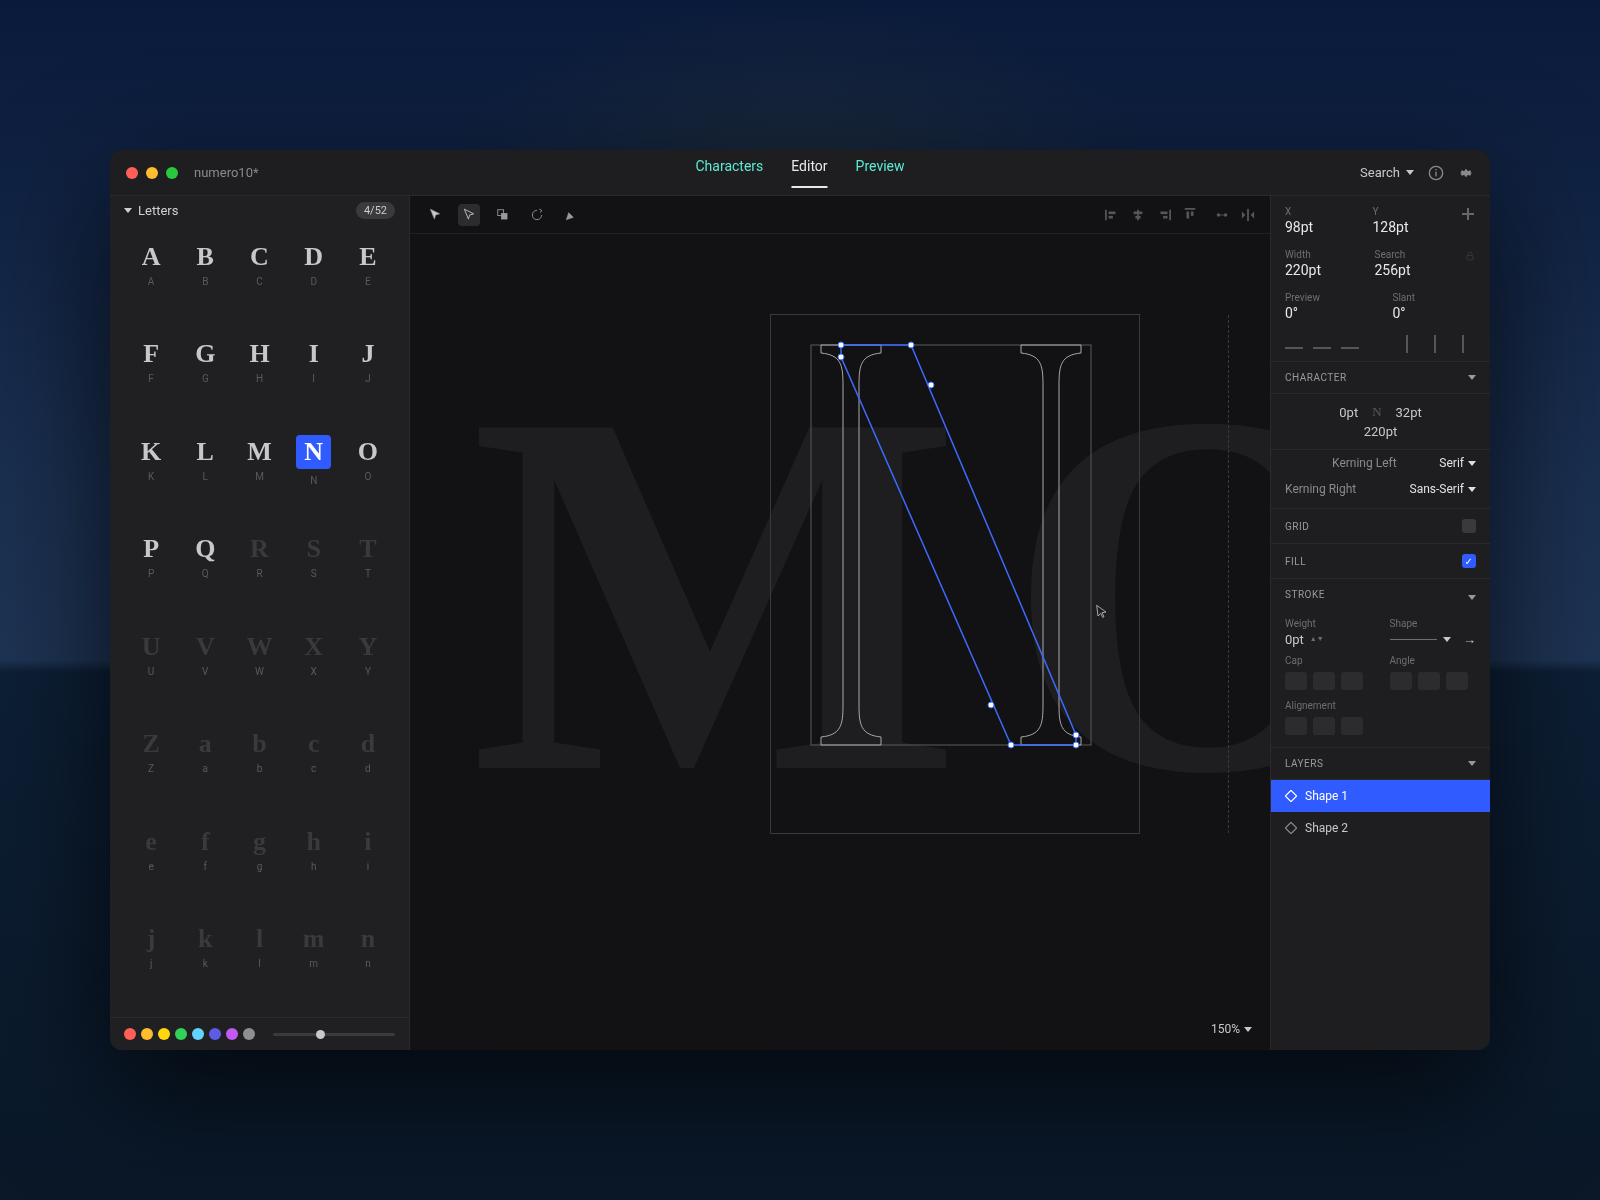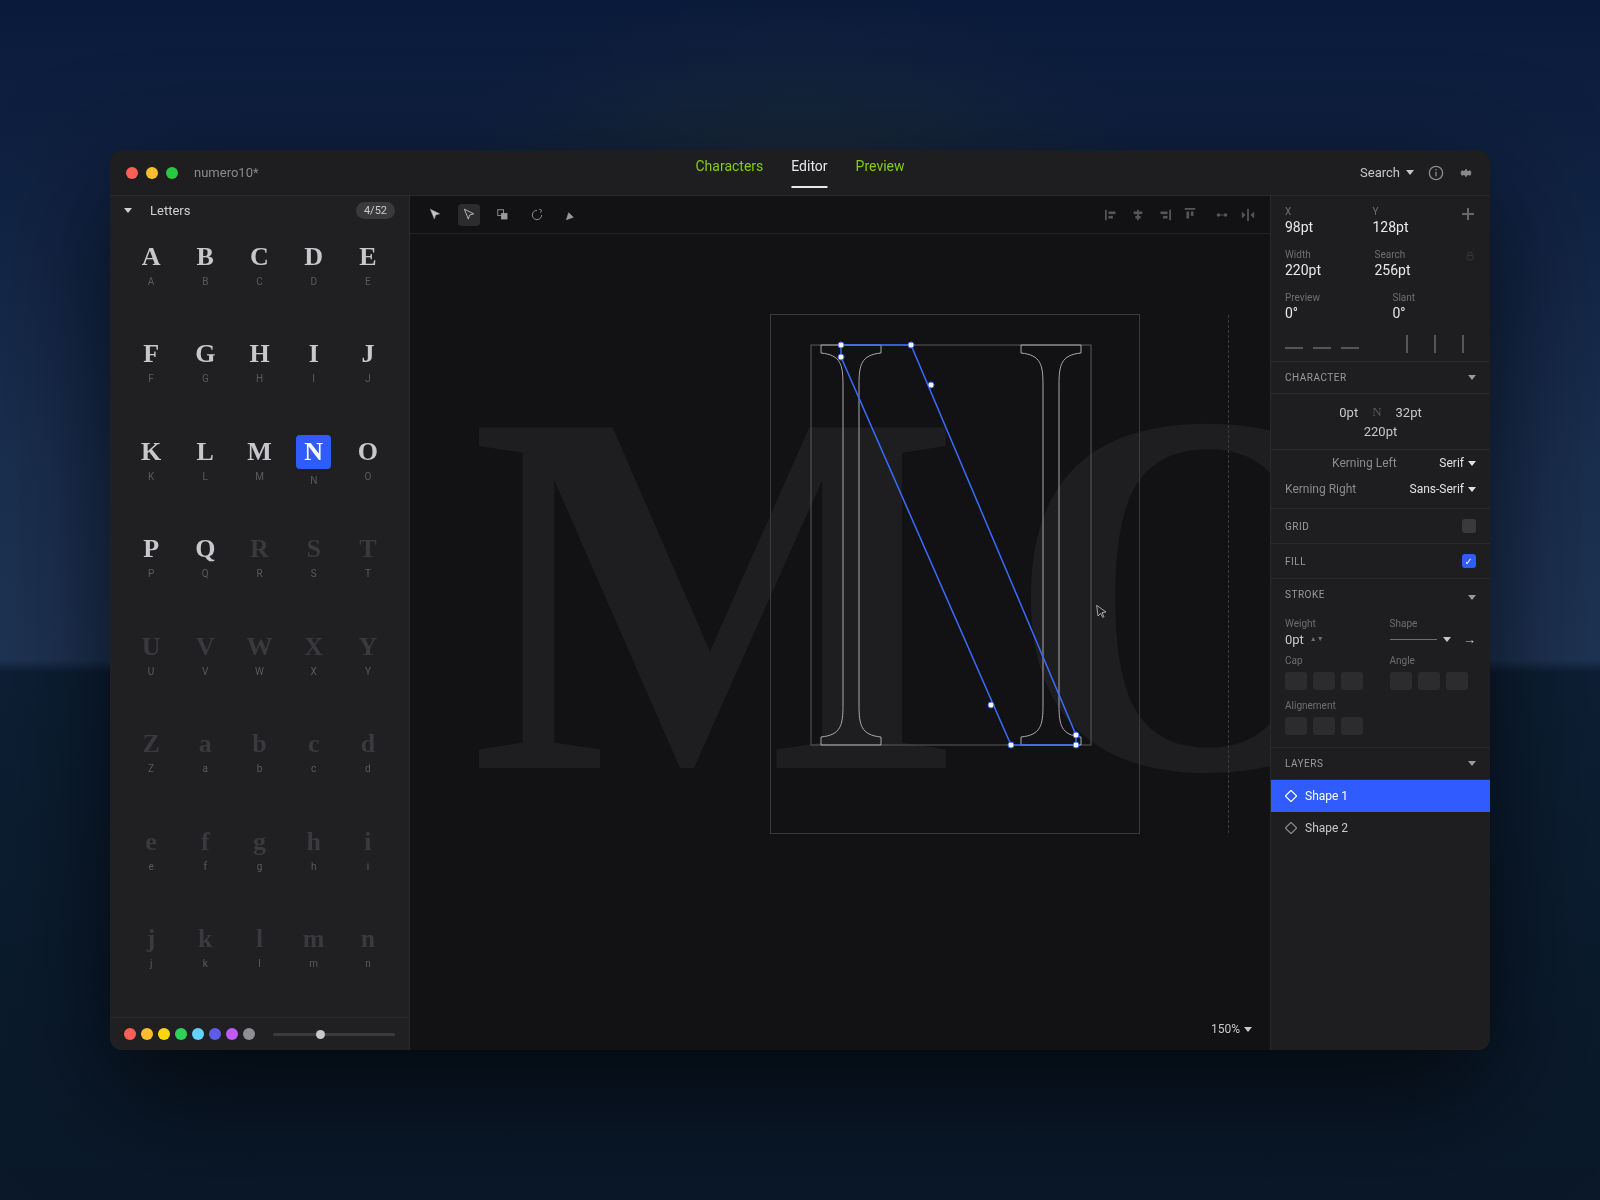--- a/index.html
+++ b/index.html
@@ -40,34 +40,34 @@
     flex-shrink: 0;
   }
   .traffic { display: flex; gap: 8px; }
   .tl { width: 12px; height: 12px; border-radius: 50%; }
   .tl-close { background:#ff5f57; } .tl-min { background:#febc2e; } .tl-max { background:#28c840; }
   .doc-title { margin-left: 16px; color: #8a8a8e; font-size: 13px; }
   .tabs-center {
     position: absolute; left: 50%; transform: translateX(-50%);
     display: flex; gap: 28px; font-size: 14px;
   }
-  .tab { color: #84cc16; cursor: pointer; padding-bottom: 12px; }
+  .tab { color: #5eead4; cursor: pointer; padding-bottom: 12px; }
   .tab.active { color: #e8e8ea; border-bottom: 2px solid #e8e8ea; }
   .titlebar-right { margin-left: auto; display: flex; align-items: center; gap: 14px; color: #c8c8cc; font-size: 13px; }
   .icon-sm { width: 16px; height: 16px; fill: #8a8a8e; cursor: pointer; }
   .body { flex: 1; display: flex; min-height: 0; }
 
   .sidebar { width: 300px; background: #202022; display: flex; flex-direction: column; border-right: 1px solid #2a2a2c; }
   .search-wrap { padding: 10px 12px; }
   .search {
     width: 100%; height: 30px; background: #2c2c2e; border-radius: 6px;
     display: flex; align-items: center; padding: 0 10px; gap: 8px;
   }
   .search input { flex:1; background:transparent; border:none; outline:none; color:#ccc; font-size:12px; }
-  .cat-head { display:flex; align-items:center; padding: 6px 14px; color:#d0d0d2; font-size:13px; gap:18px; }
+  .cat-head { display:flex; align-items:center; padding: 6px 14px; color:#d0d0d2; font-size:13px; gap:6px; }
   .cat-head .count { margin-left:auto; background:#3a3a3c; color:#ccc; font-size:11px; padding:2px 8px; border-radius:10px; }
   .glyph-grid { flex:1; overflow:hidden; padding: 8px 14px; display:grid; grid-template-columns: repeat(5, 1fr); gap: 4px 0; }
   .glyph-cell { display:flex; flex-direction:column; align-items:center; justify-content:center; height:64px; cursor:pointer; border-radius:6px; }
   .glyph-big { font-family: "Didot","Bodoni MT",Georgia,serif; font-size:26px; font-weight:700; color:#c8c8cc; line-height:1; }
   .glyph-lbl { font-size:10px; color:#5a5a5e; margin-top:6px; }
   .glyph-cell.dim .glyph-big { color:#3a3a3e; }
   .glyph-cell.sel .glyph-big { background:#2f5bff; color:#fff; padding:4px 8px; border-radius:4px; }
   .sidebar-footer { display:flex; align-items:center; padding:10px 14px; gap:6px; border-top:1px solid #2a2a2c; }
   .swatch { width:12px; height:12px; border-radius:50%; }
   .slider { flex:1; margin-left:12px; height:3px; background:#3a3a3c; border-radius:2px; position:relative; }

